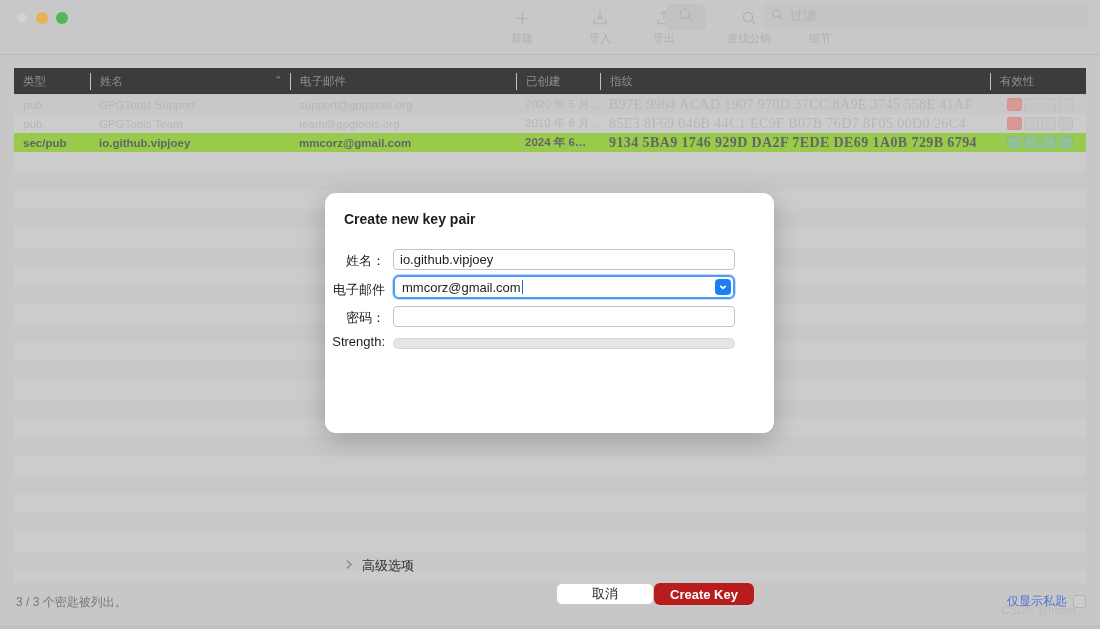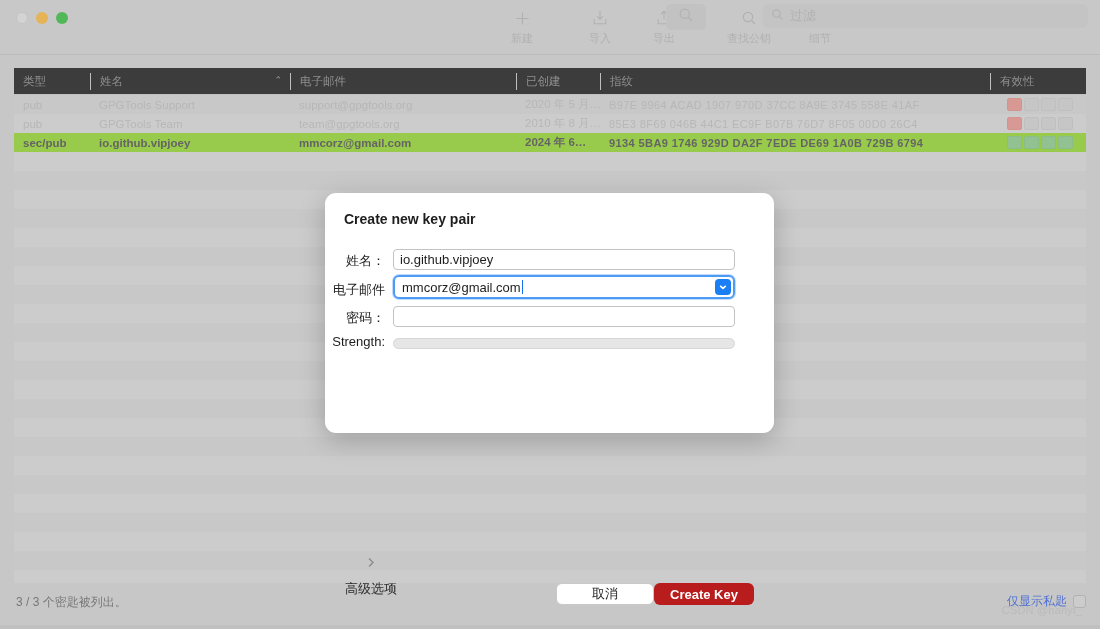--- a/index.html
+++ b/index.html
@@ -118,22 +118,22 @@
   .row.odd  { background: #c9c9c9; }
   .row.even { background: #cfcfcf; }
   .row.current { background: #84cc16; }
   .cell {
     padding-left: 9px;
     white-space: nowrap; overflow: hidden;
     color: #b0b0b0;
   }
   .row.current .cell { color: #3a3a3a; font-weight: bold; }
   .cell.fp {
-    font-family: Liberation Sans, sans-serif;
-    font-size: 11px;
+    font-family: Liberation Serif, serif;
+    font-size: 14px;
     letter-spacing: 0.4px;
   }
   .valbox { display: flex; gap: 2px; padding-left: 8px; }
   .vsq {
     width: 15px; height: 13px;
     background: #c6c6c6;
     border: 1px solid #bcbcbc;
     border-radius: 2px;
   }
   .vsq.red   { background: #e08680; border-color: #d97e78; }
@@ -241,21 +241,21 @@
     color: #fff;
   }
   .strengthbar {
     width: 342px; height: 11px;
     border-radius: 6px;
     background: #e6e6e6;
     border: 1px solid #d6d6d6;
   }
   .adv {
     position: absolute; left: 20px; top: 364px;
-    display: flex; align-items: center; gap: 9px; flex-direction: column;
+    display: flex; align-items: center; gap: 9px;
   }
   .adv .chev { color: #8b8b8b; font-size: 12px; }
   .adv .lb { font-size: 13px; color: #2b2b2b; }
   .btnrow {
     position: absolute; right: 20px; top: 390px;
     display: flex; 
   }
   .btn {
     height: 22px;
     border-radius: 6px;

